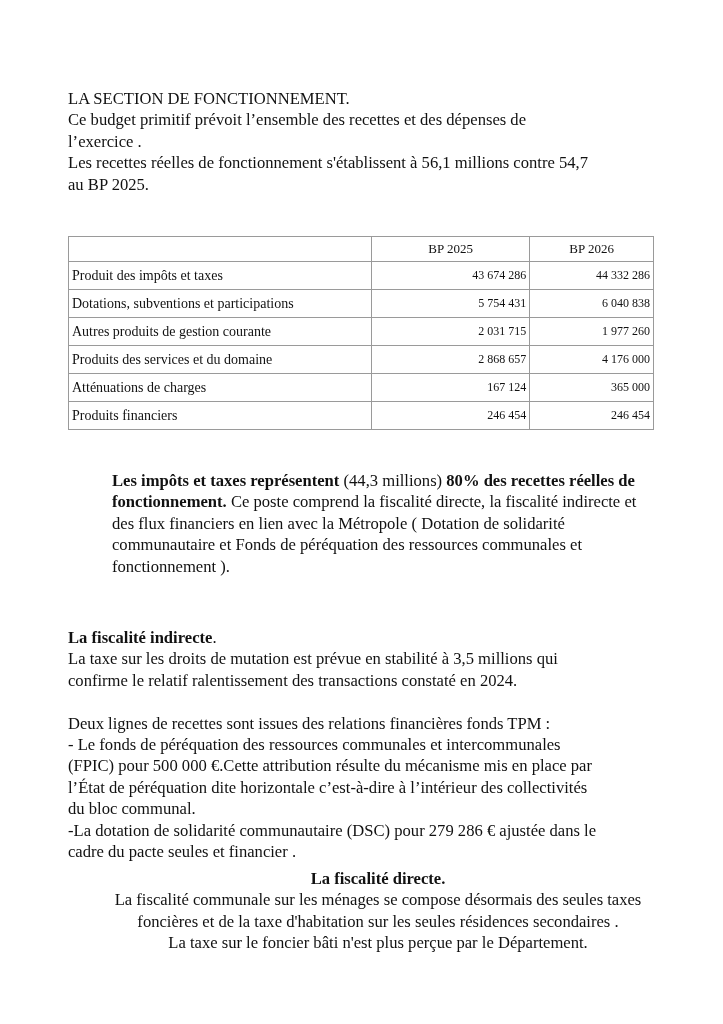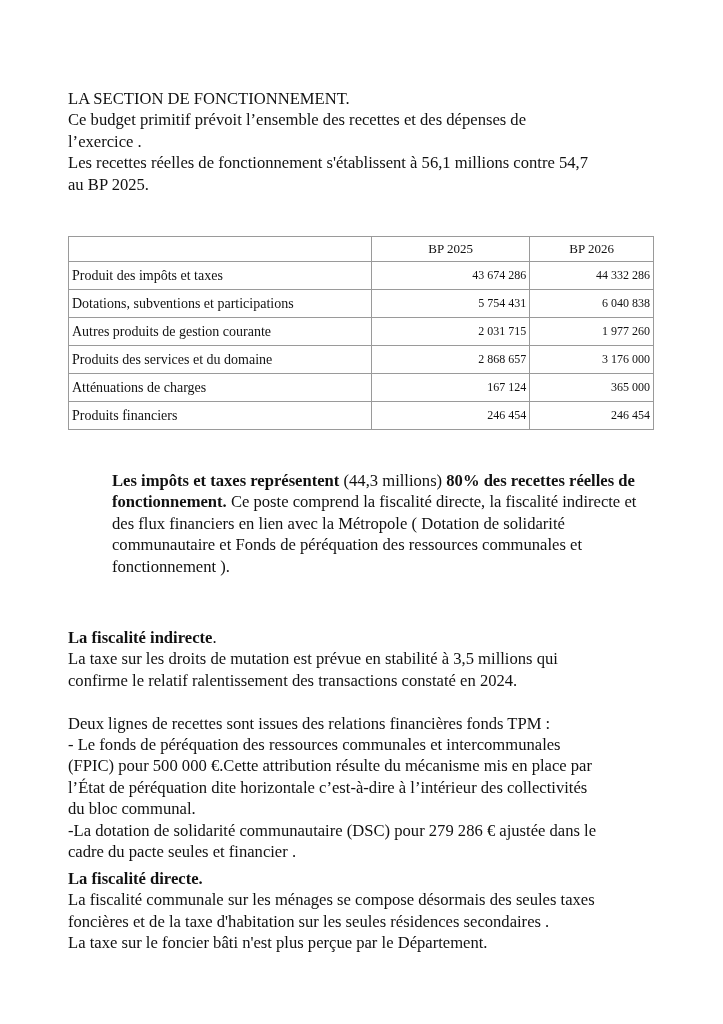--- a/index.html
+++ b/index.html
@@ -99,21 +99,21 @@
       <td class="num num2">6 040 838</td>
     </tr>
     <tr>
       <td class="label">Autres produits de gestion courante</td>
       <td class="num">2 031 715</td>
       <td class="num num2">1 977 260</td>
     </tr>
     <tr>
       <td class="label">Produits des services et du domaine</td>
       <td class="num">2 868 657</td>
-      <td class="num num2">3 176 000</td>
+      <td class="num num2">4 176 000</td>
     </tr>
     <tr>
       <td class="label">Atténuations de charges</td>
       <td class="num">167 124</td>
       <td class="num num2">365 000</td>
     </tr>
     <tr>
       <td class="label">Produits financiers</td>
       <td class="num">246 454</td>
       <td class="num num2">246 454</td>
@@ -136,18 +136,18 @@
   <p class="line">&nbsp;</p>
   <p class="line">Deux lignes de recettes sont issues des relations financières fonds TPM :</p>
   <p class="line">- Le fonds de péréquation des ressources communales et intercommunales</p>
   <p class="line">(FPIC) pour 500 000 €.Cette attribution résulte du mécanisme mis en place par</p>
   <p class="line">l’État de péréquation dite horizontale c’est-à-dire à l’intérieur des collectivités</p>
   <p class="line">du bloc communal.</p>
   <p class="line">-La dotation de solidarité communautaire (DSC) pour 279 286 € ajustée dans le</p>
   <p class="line">cadre du pacte seules et financier .</p>
 </div>
 
-<div class="block" style="top:868px;">
+<div class="block" style="top:868px;text-align:center;">
   <p class="line b">La fiscalité directe.</p>
   <p class="line">La fiscalité communale sur les ménages se compose désormais des seules taxes</p>
   <p class="line">foncières et de la taxe d'habitation sur les seules résidences secondaires .</p>
   <p class="line">La taxe sur le foncier bâti n'est plus perçue par le Département.</p>
 </div>
 
 </body></html>

